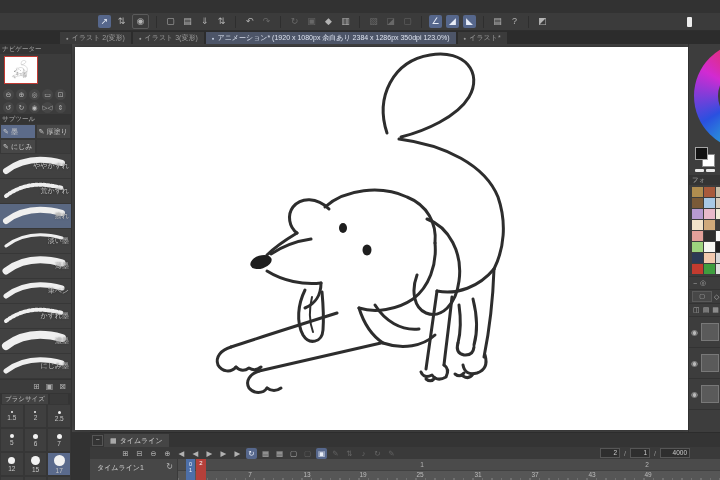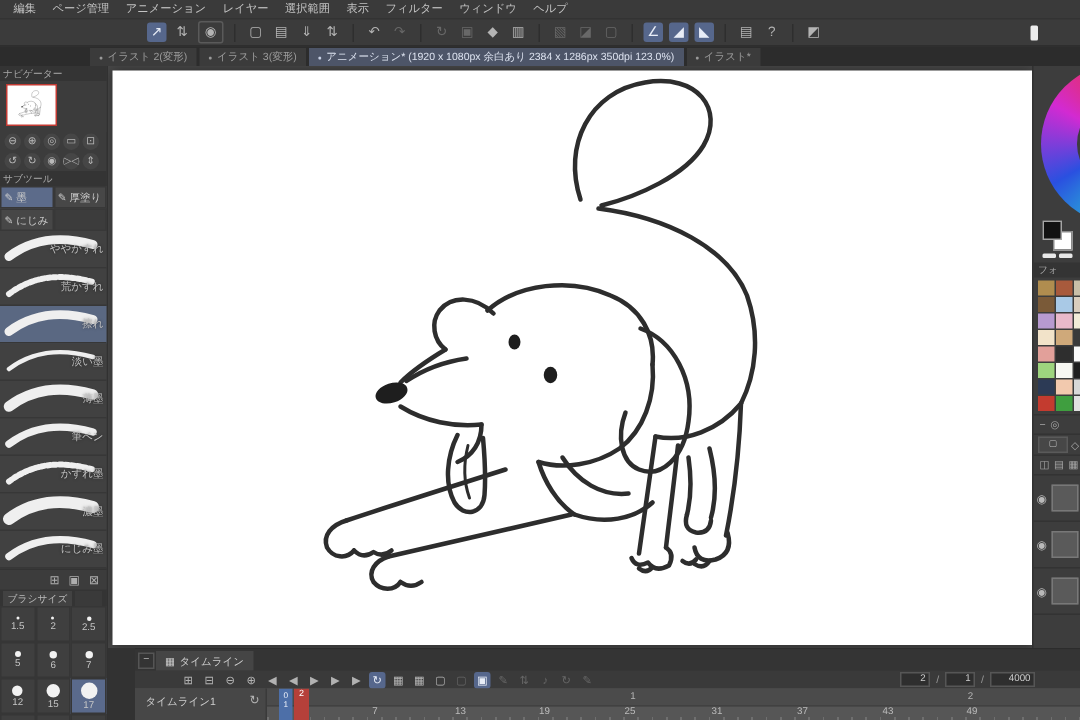--- a/index.html
+++ b/index.html
@@ -210,31 +210,20 @@
           <path d="M306,296 C262,306 218,316 184,324"></path>
           <path d="M156,300 C146,303 140,310 143,318 C147,325 156,326 161,320"></path>
           <path d="M161,320 q6,6 13,1 q6,4 12,-1"></path>
           <path d="M184,324 C175,327 170,334 174,341 C179,347 188,347 192,341"></path>
           <path d="M192,341 q7,5 14,0"></path>
         </g>
       </symbol>
     </defs>
   </svg>
 
-  <div class="menu-bar">
-      <span class="menu-item">編集</span>
-      <span class="menu-item">ページ管理</span>
-      <span class="menu-item">アニメーション</span>
-      <span class="menu-item">レイヤー</span>
-      <span class="menu-item">選択範囲</span>
-      <span class="menu-item">表示</span>
-      <span class="menu-item">フィルター</span>
-      <span class="menu-item">ウィンドウ</span>
-      <span class="menu-item">ヘルプ</span>
-    </div>
 
   <div class="command-bar">
       <span class="cmd-icon active">↗</span>
       <span class="cmd-icon normal">⇅</span>
       <span class="cmd-icon boxed">◉</span>
       <span class="v-sep"></span>
       <span class="cmd-icon normal">▢</span>
       <span class="cmd-icon normal">▤</span>
       <span class="cmd-icon normal">⇓</span>
       <span class="cmd-icon normal">⇅</span>

